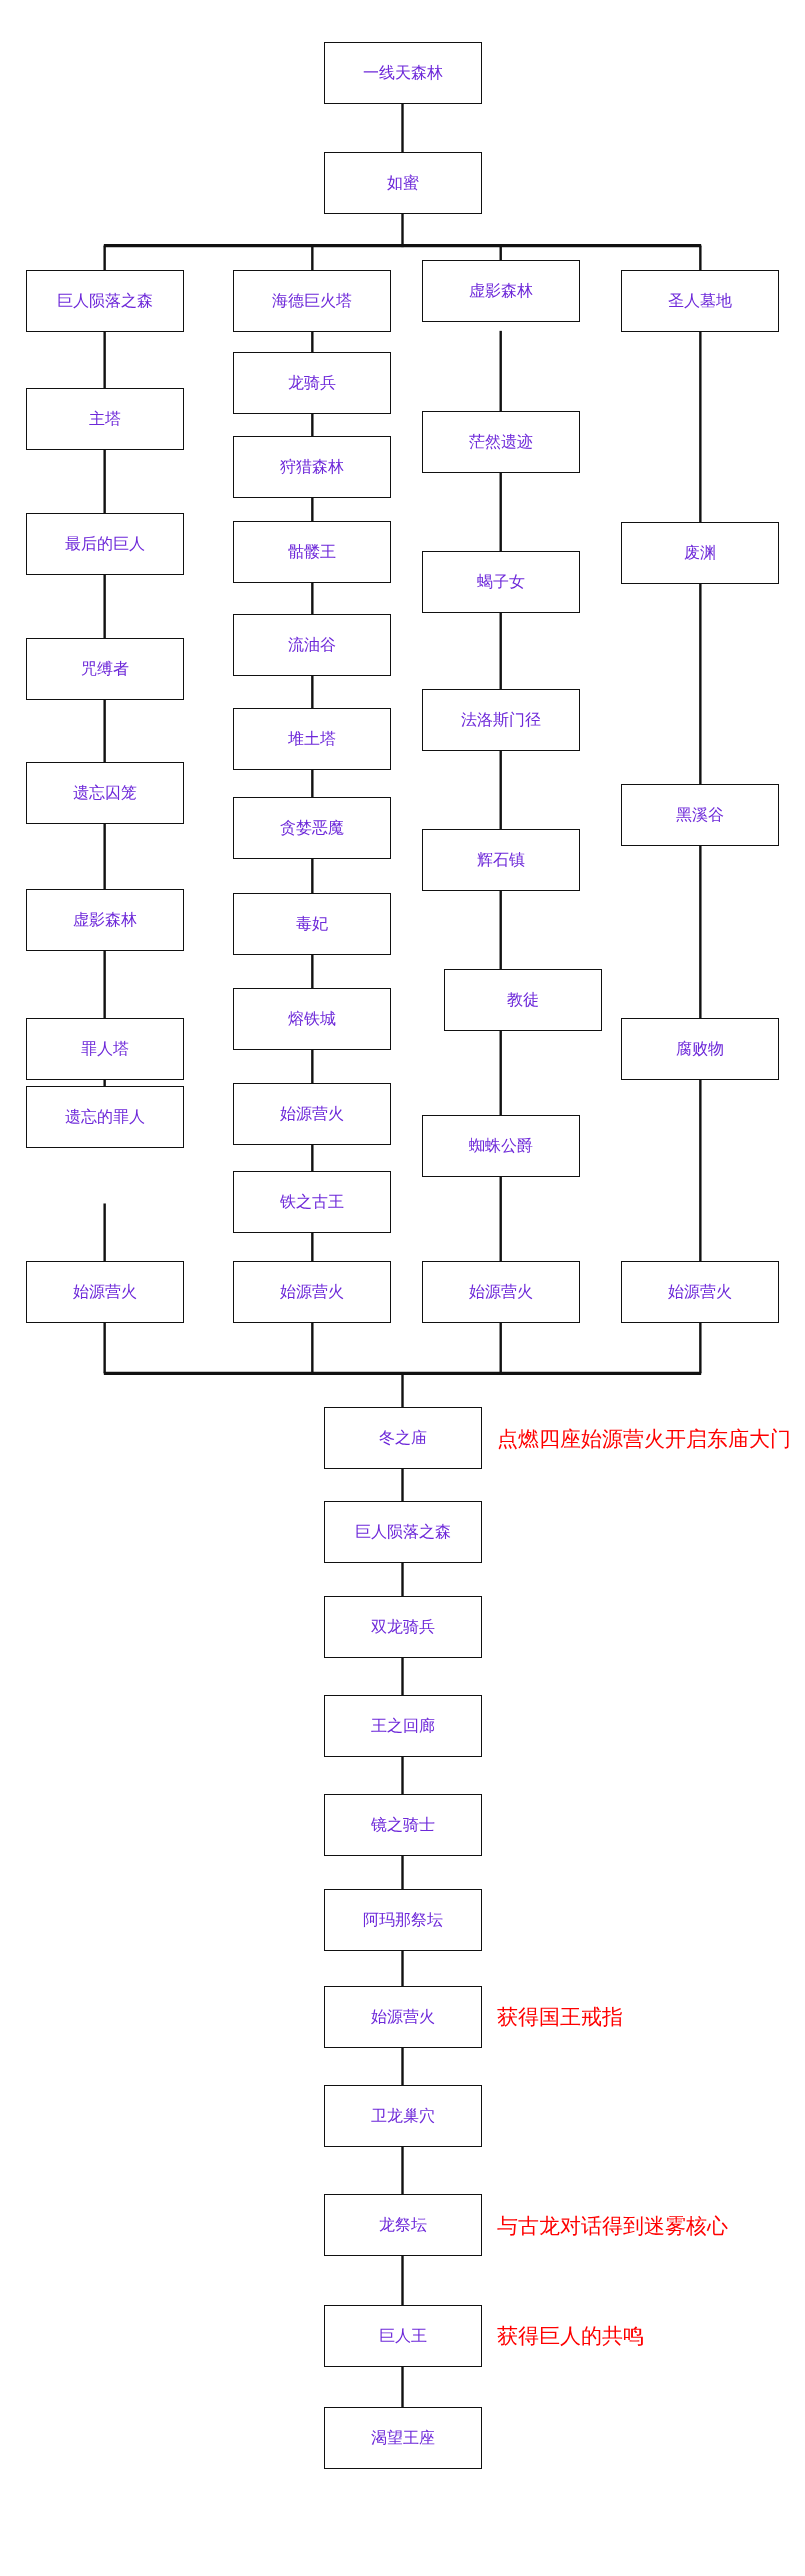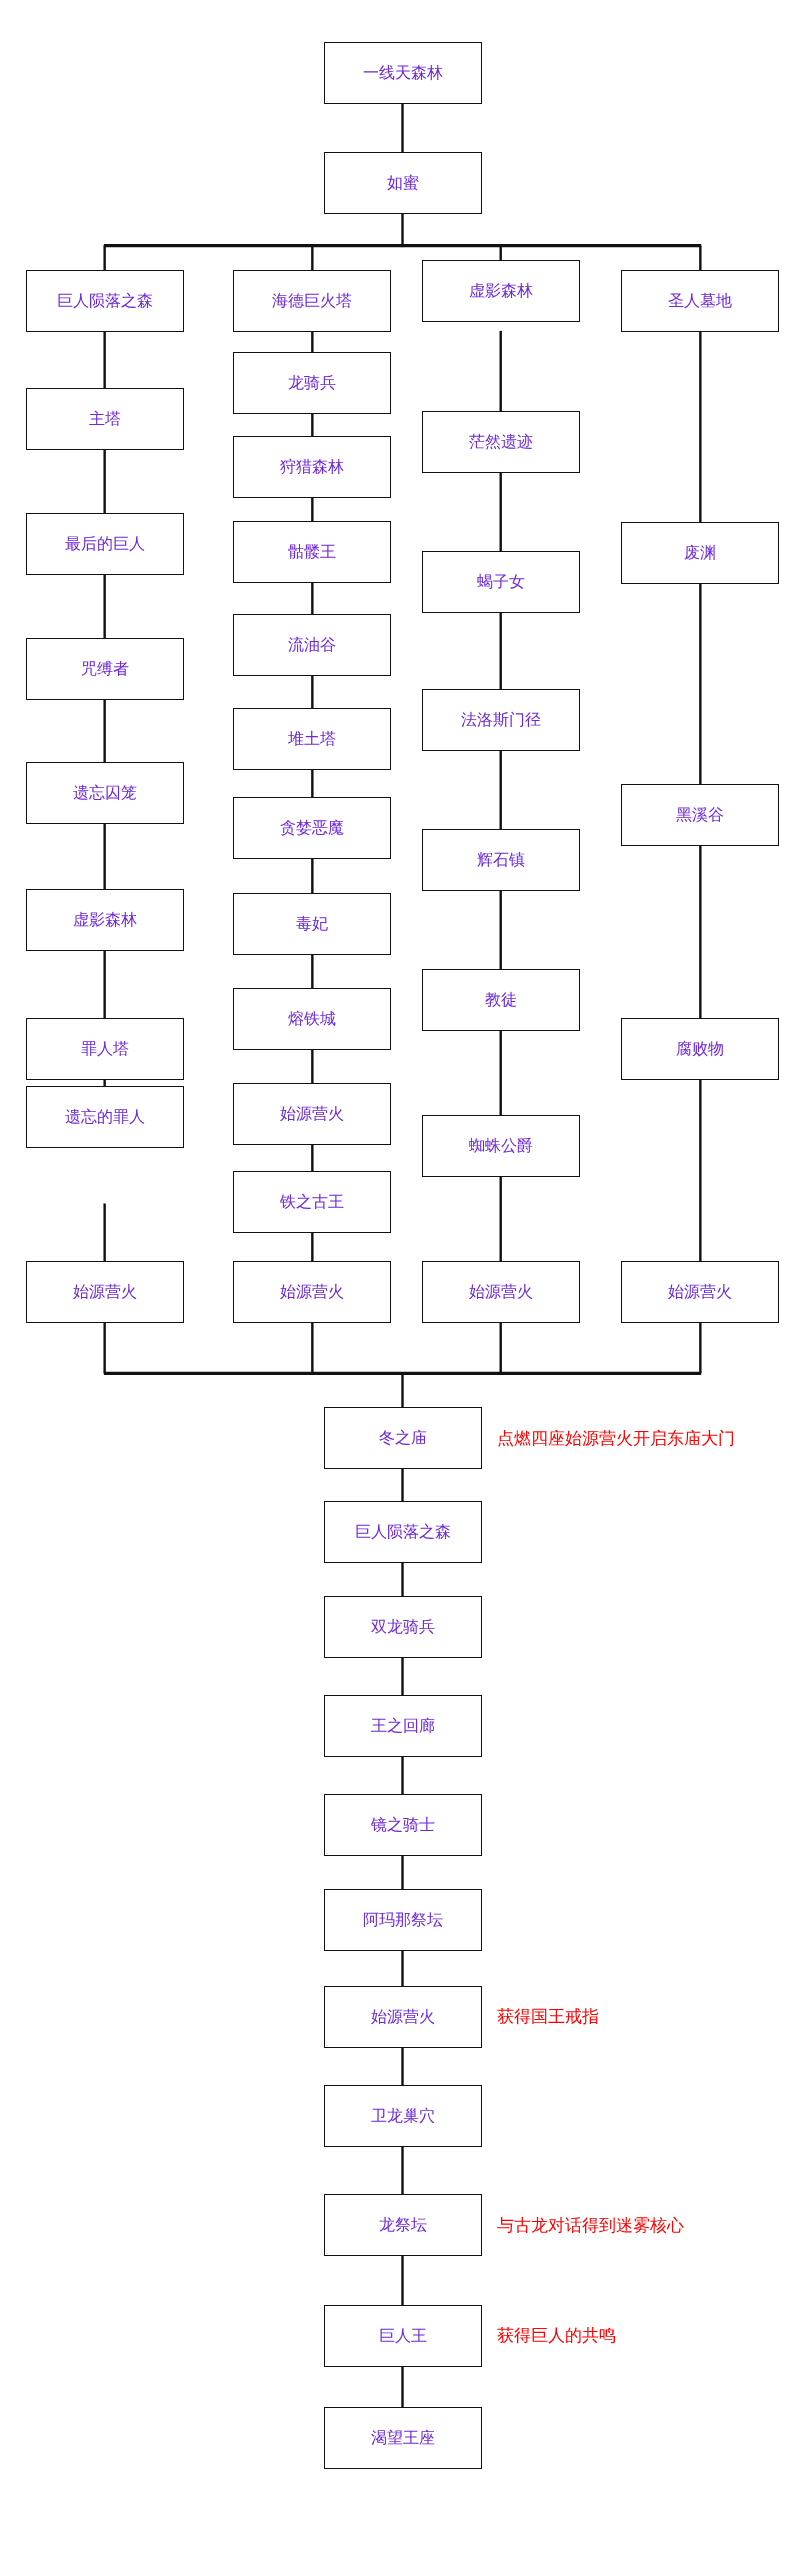--- a/index.html
+++ b/index.html
@@ -7,21 +7,21 @@
   #wires{position:absolute;left:0;top:0;width:805px;height:2576px;}
   .node{
     position:absolute;width:158px;height:62px;box-sizing:border-box;
     border:1.6px solid #111111;background:#ffffff;color:#6d28d9;
     display:flex;align-items:center;justify-content:center;
     font-size:16px;line-height:1;white-space:nowrap;
   }
   .note{
     position:absolute;left:497px;
     font-family:"Liberation Sans","DejaVu Sans",sans-serif;
-    font-size:17px;line-height:17.7px;color:#fe0000;white-space:nowrap;
+    font-size:21px;line-height:17.7px;color:#fe0000;white-space:nowrap;
   }
 </style>
 </head>
 <body>
 
 <svg id="wires" width="805" height="2576" xmlns="http://www.w3.org/2000/svg" viewBox="0 0 1000 3200">
   <g stroke="#111111" stroke-width="3">
 
     <line x1="500" y1="128" x2="500" y2="191"></line>
     <line x1="500" y1="264" x2="500" y2="307"></line>
@@ -111,21 +111,21 @@
 <div class="node" style="left:233px;top:988px">熔铁城</div>
 <div class="node" style="left:233px;top:1083px">始源营火</div>
 <div class="node" style="left:233px;top:1171px">铁之古王</div>
 <div class="node" style="left:233px;top:1261px">始源营火</div>
 
 <div class="node" style="left:422px;top:260px">虚影森林</div>
 <div class="node" style="left:422px;top:411px">茫然遗迹</div>
 <div class="node" style="left:422px;top:551px">蝎子女</div>
 <div class="node" style="left:422px;top:689px">法洛斯门径</div>
 <div class="node" style="left:422px;top:829px">辉石镇</div>
-<div class="node" style="left:422px;top:969px">教徒</div>
+<div class="node" style="left:444px;top:969px">教徒</div>
 <div class="node" style="left:422px;top:1115px">蜘蛛公爵</div>
 <div class="node" style="left:422px;top:1261px">始源营火</div>
 
 <div class="node" style="left:621px;top:270px">圣人墓地</div>
 <div class="node" style="left:621px;top:522px">废渊</div>
 <div class="node" style="left:621px;top:784px">黑溪谷</div>
 <div class="node" style="left:621px;top:1018px">腐败物</div>
 <div class="node" style="left:621px;top:1261px">始源营火</div>
 
 <div class="node" style="left:324px;top:1407px">冬之庙</div>

